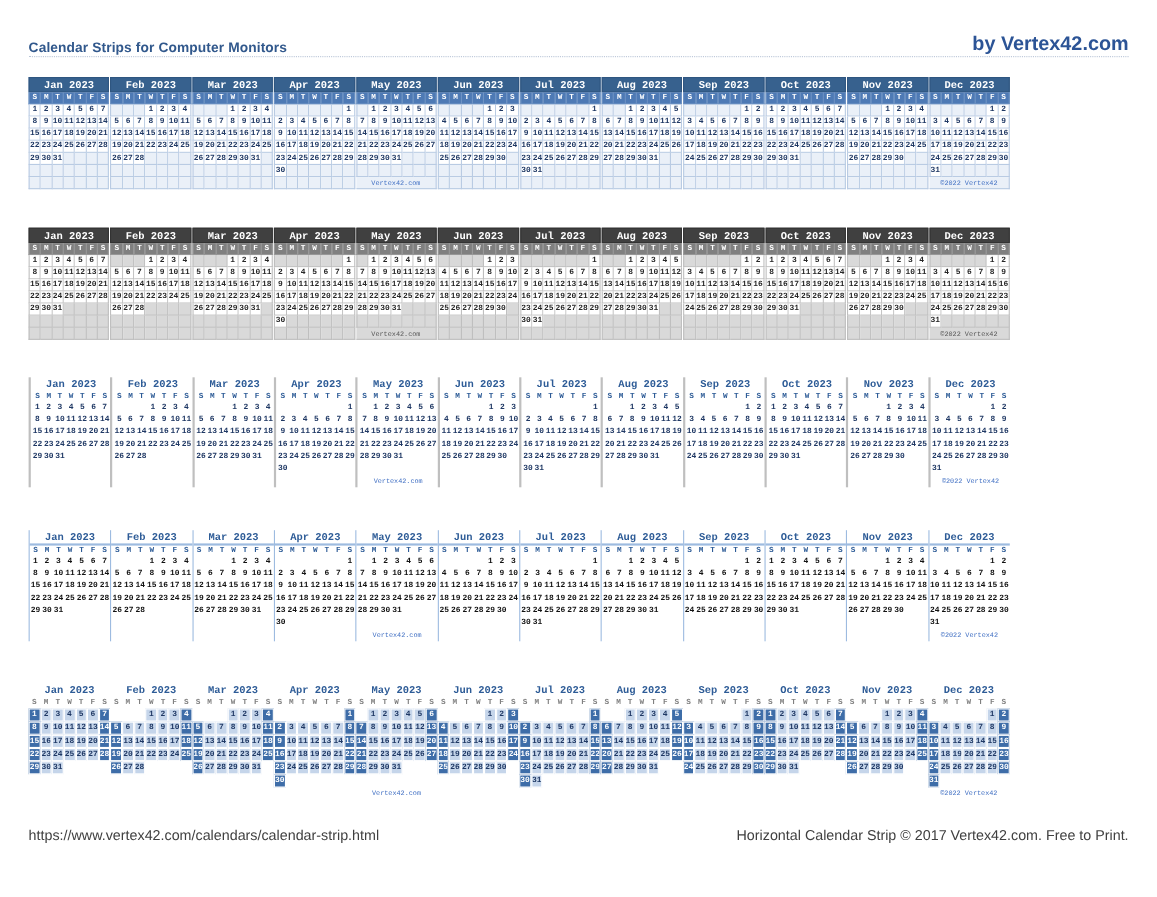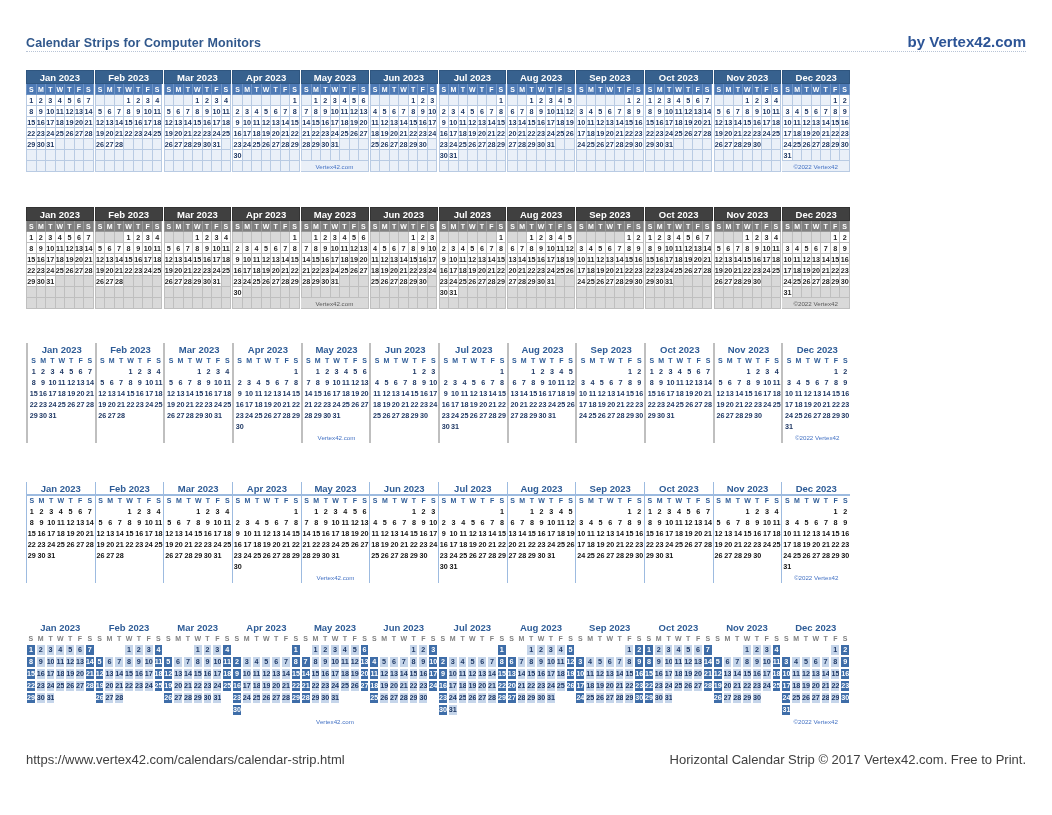--- a/index.html
+++ b/index.html
@@ -20,31 +20,32 @@
   .topbar {
     position: absolute; top: 28px; left: 26px; right: 26px;
     height: 22px;
     display: flex; justify-content: space-between; align-items: flex-end;
   }
   .page-title {
     font-size: 12.5px; font-weight: bold; color: #31588c;
     letter-spacing: .1px;
   }
   .page-byline {
-    font-size: 15px; font-weight: bold; color: #2c5496;
+    font-size: 18px; font-weight: bold; color: #2c5496;
   }
   .dotrule {
     position: absolute; left: 26px; right: 26px; top: 51px;
     border-top: 1px dotted #b8c4d6; height: 0;
   }
 
   
   .strip {
-    position: absolute; left: 26px; width: 824px;
+    position: absolute; left: 26px; width: 892px;
     display: flex;
+    font-family: Liberation Mono, monospace;
   }
   .month {
     flex: 1 1 0;
     min-width: 0;
   }
   .mtitle {
     text-align: center;
     font-size: 9.5px;
     font-weight: bold;
     line-height: 13px;

